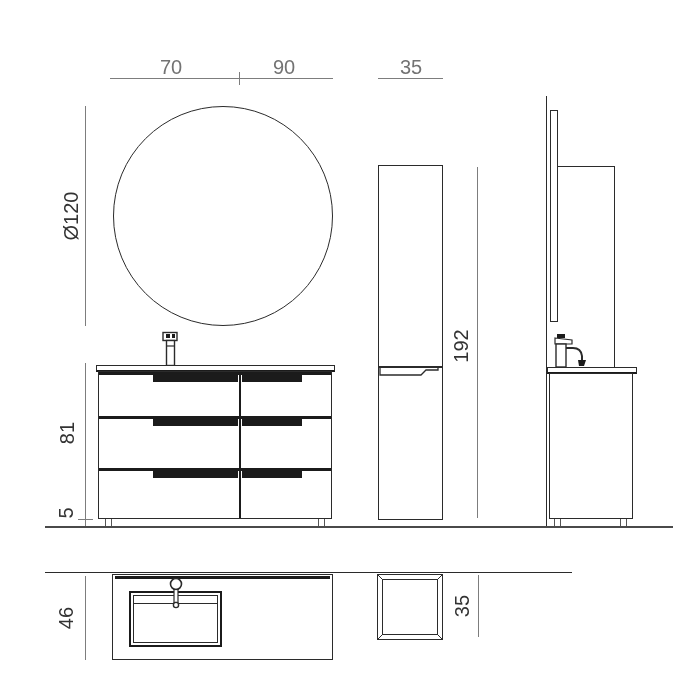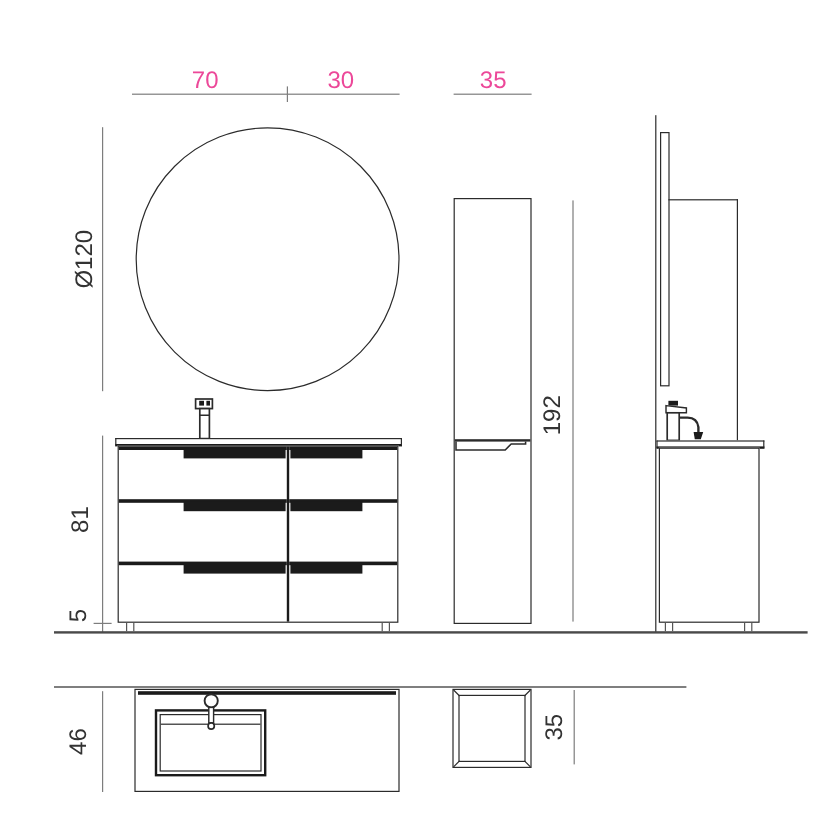--- a/index.html
+++ b/index.html
@@ -12,39 +12,39 @@
   .dim-h{position:absolute;height:1.2px;background:#7d7d7d;}
   .dim-v{position:absolute;width:1.2px;background:#7d7d7d;}
   .dim-tick{position:absolute;background:#7d7d7d;}
   
   .stroke{border:1.5px solid #2b2b2b;background:#fff;}
   .thin-stroke{border:1px solid #2b2b2b;background:#fff;}
   .dark{background:#1b1b1b;}
   
   .hlabel{
     position:absolute;width:50px;height:24px;display:flex;align-items:center;justify-content:center;
-    font-size:20px;color:#ec4899;
+    font-size:20px;color:#737373;
   }
   .vlabel{
     position:absolute;width:48px;height:48px;display:flex;align-items:center;justify-content:center;
     font-size:20px;color:#333;transform:rotate(-90deg);white-space:nowrap;
   }
   .drawer{position:absolute;}
   .drawer .h-line{position:absolute;left:0;right:0;top:0;height:3px;background:#1b1b1b;}
   .drawer .h-bar{position:absolute;top:2px;height:8px;background:#1b1b1b;}
   .leg{position:absolute;width:7px;height:7px;border-left:1.5px solid #555;border-right:1.5px solid #555;box-sizing:border-box;}
   svg{display:block;}
 </style>
 </head>
 <body>
 
 <div id="canvas">
 
   <div class="hlabel" style="left:146px;top:55px;">70</div>
-  <div class="hlabel" style="left:259px;top:55px;">30</div>
+  <div class="hlabel" style="left:259px;top:55px;">90</div>
   <div class="hlabel" style="left:386px;top:55px;">35</div>
   <div class="dim-h" style="left:110px;top:78px;width:223px;"></div>
   <div class="dim-tick" style="left:239px;top:72px;width:1.2px;height:13px;"></div>
   <div class="dim-h" style="left:378px;top:78px;width:65px;"></div>
 
   <div class="abs" style="left:113px;top:106px;width:220px;height:220px;border:1.5px solid #2b2b2b;border-radius:50%;"></div>
   <div class="dim-v" style="left:85px;top:106px;height:220px;"></div>
   <div class="vlabel" style="left:47px;top:192px;">Ø120</div>
 
   <svg class="abs" style="left:160px;top:331px;" width="22" height="36" viewBox="0 0 22 36">

